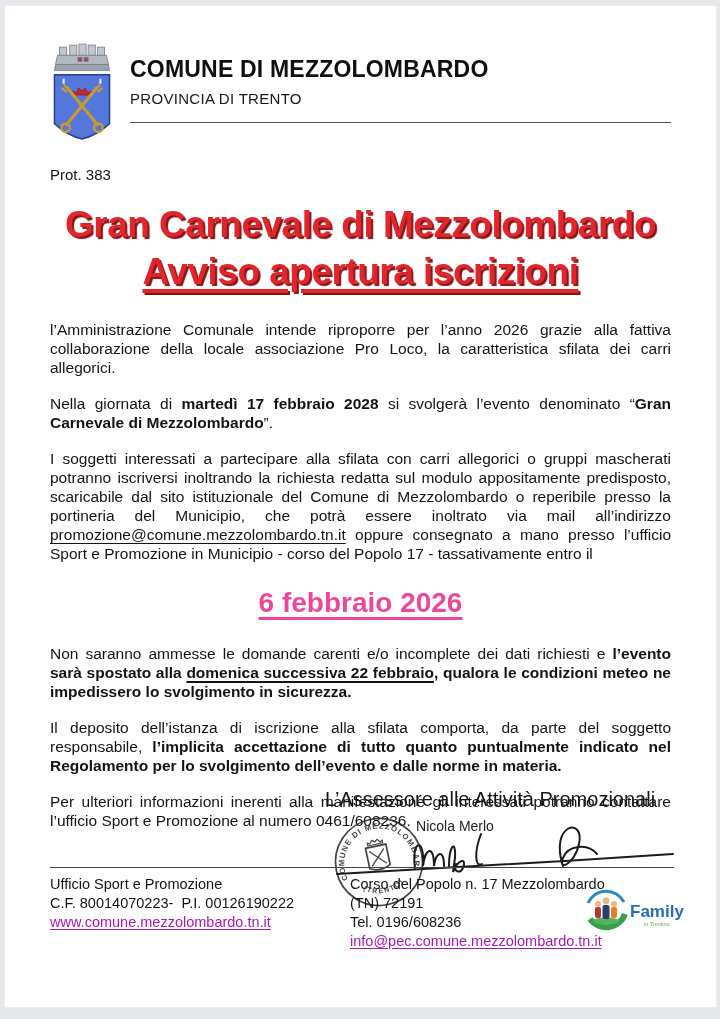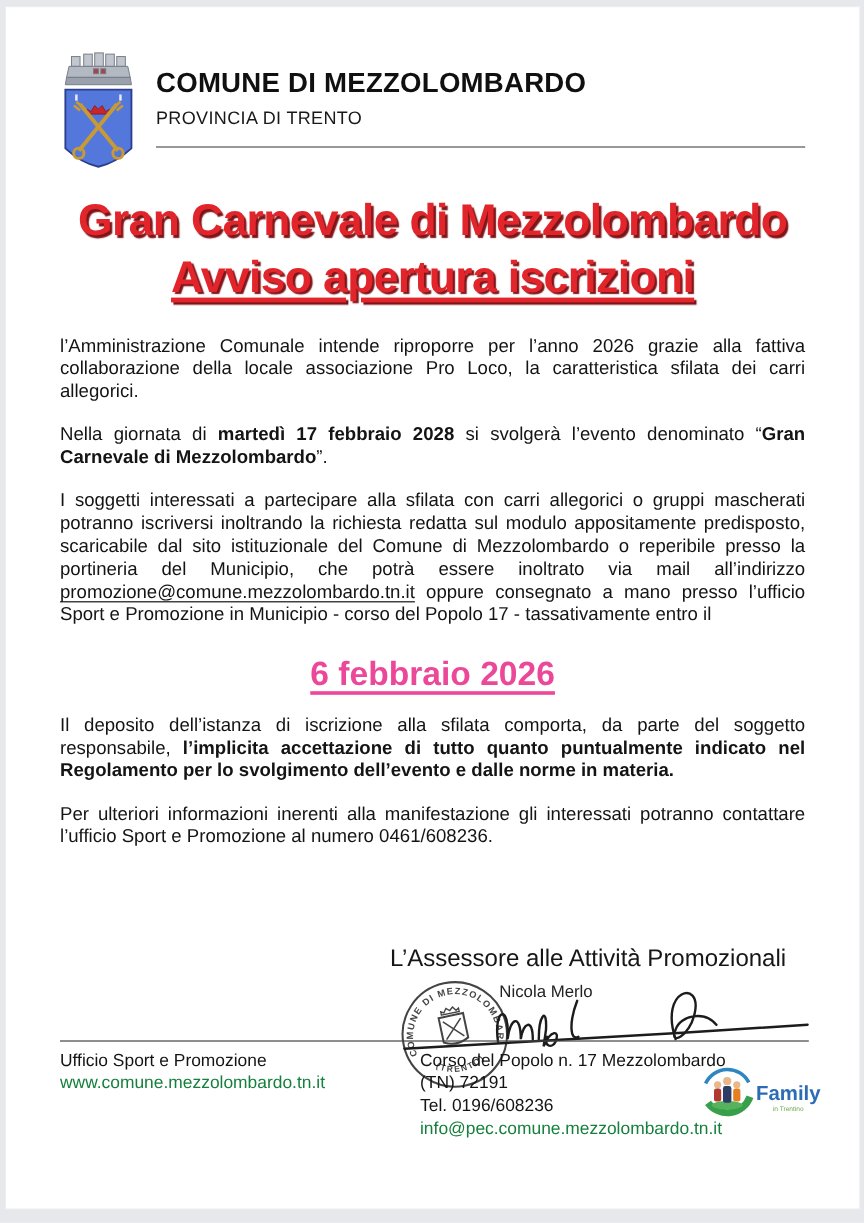--- a/index.html
+++ b/index.html
@@ -48,21 +48,21 @@
   .sig-role{font-size:20px;color:#161616;text-align:center;}
   .sig-name{font-size:14px;color:#222;text-align:center;margin-top:7px;padding-right:70px;}
   .stamp{position:absolute;left:22px;top:22px;width:104px;height:104px;opacity:0.88;}
   .sig-scrawl{position:absolute;left:30px;top:26px;width:340px;height:82px;}
   
   .footer{position:absolute;left:45px;right:42px;top:861px;}
   .footer-rule{border:0;border-top:1.5px solid #444;margin:0 0 7px 0;}
   .footer-cols{display:flex;font-size:14.5px;line-height:19px;color:#141414;}
   .fcol-left{width:300px;}
   .fcol-right{width:270px;}
-  .flink{color:#15803d;text-underline-offset:2px;cursor:pointer;display:inline-block;}
+  .flink{color:#a21caf;text-decoration:underline;text-underline-offset:2px;cursor:pointer;display:inline-block;}
   .family-logo{position:absolute;right:-12px;top:16px;width:104px;height:58px;}
 </style>
 </head>
 <body>
 
 <div class="page">
 
   <div class="header">
     <svg class="crest" viewBox="0 0 62 100">
 
@@ -94,34 +94,36 @@
         <path d="M18,48 l-5,-4 M16,51 l-5,-4" stroke-width="2.2"></path>
       </g>
     </svg>
     <div class="header-text">
       <div class="muni">COMUNE DI MEZZOLOMBARDO</div>
       <div class="prov">PROVINCIA DI TRENTO</div>
       <hr class="header-rule">
     </div>
   </div>
 
+  <div class="prot">Prot. 383</div>
 
   <div class="title">
     <div>Gran Carnevale di Mezzolombardo</div>
     <div><span class="u">Avviso apertura iscrizioni</span></div>
   </div>
 
   <p class="body-text mt-lg"><span>l’Amministrazione Comunale intende riproporre per l’anno 2026 grazie alla fattiva collaborazione della locale associazione Pro Loco, la caratteristica sfilata dei carri allegorici.</span></p>
 
   <p class="body-text"><span>Nella giornata di </span><b>martedì 17 febbraio 2028</b><span> si svolgerà l’evento denominato “</span><b>Gran Carnevale di Mezzolombardo</b><span>”.</span></p>
 
   <p class="body-text"><span>I soggetti interessati a partecipare alla sfilata con carri allegorici o gruppi mascherati potranno iscriversi inoltrando la richiesta redatta sul modulo appositamente predisposto, scaricabile dal sito istituzionale del Comune di Mezzolombardo o reperibile presso la portineria del Municipio, che potrà essere inoltrato via mail all’indirizzo </span><span class="email-link">promozione@comune.mezzolombardo.tn.it</span><span> oppure consegnato a mano presso l’ufficio Sport e Promozione in Municipio - corso del Popolo 17 - tassativamente entro il</span></p>
 
   <div class="deadline">6 febbraio 2026</div>
 
+  <p class="body-text mt-lg"><span>Non saranno ammesse le domande carenti e/o incomplete dei dati richiesti e </span><b>l’evento sarà spostato alla </b><span class="bu">domenica successiva 22 febbraio</span><b>, qualora le condizioni meteo ne impedissero lo svolgimento in sicurezza.</b></p>
 
   <p class="body-text"><span>Il deposito dell’istanza di iscrizione alla sfilata comporta, da parte del soggetto responsabile, </span><b>l’implicita accettazione di tutto quanto puntualmente indicato nel Regolamento per lo svolgimento dell’evento e dalle norme in materia.</b></p>
 
   <p class="body-text"><span>Per ulteriori informazioni inerenti alla manifestazione gli interessati potranno contattare l’ufficio Sport e Promozione al numero 0461/608236.</span></p>
 
   <div class="sig-block">
     <div class="sig-role">L’Assessore alle Attività Promozionali</div>
     <div class="sig-name">Nicola Merlo</div>
 
     <svg class="stamp" viewBox="0 0 110 110">
@@ -154,20 +156,21 @@
         <path d="M228,52 C214,10 250,2 244,30 C240,50 222,58 228,44 C232,32 252,28 262,40"></path>
       </g>
     </svg>
   </div>
 
   <div class="footer">
     <hr class="footer-rule">
     <div class="footer-cols">
       <div class="fcol-left">
         <div>Ufficio Sport e Promozione</div>
+        <div>C.F. 80014070223-&nbsp; P.I. 00126190222</div>
         <span class="flink">www.comune.mezzolombardo.tn.it</span>
       </div>
       <div class="fcol-right">
         <div>Corso del Popolo n. 17 Mezzolombardo (TN) 72191</div>
         <div>Tel. 0196/608236</div>
         <span class="flink">info@pec.comune.mezzolombardo.tn.it</span>
       </div>
     </div>
 
     <svg class="family-logo" viewBox="0 0 104 58">

